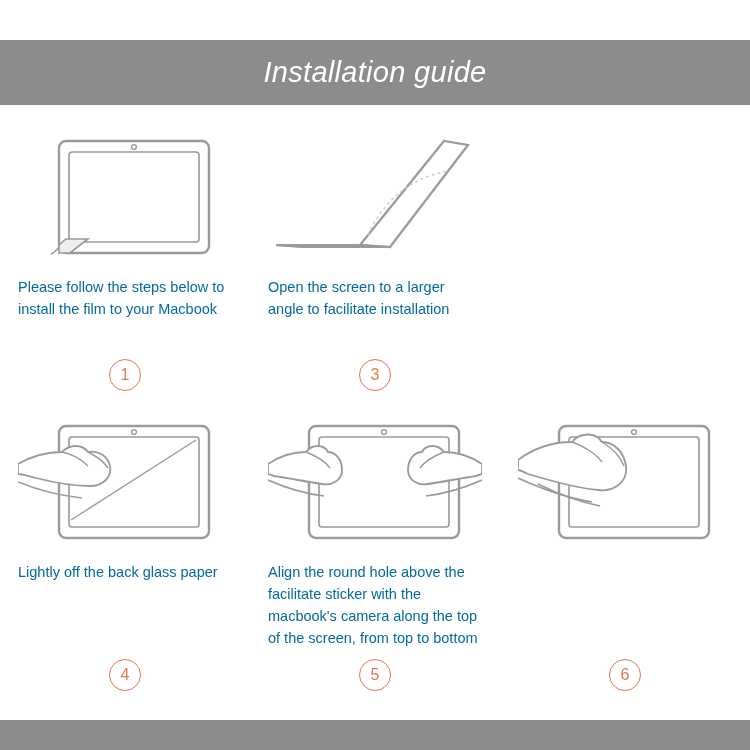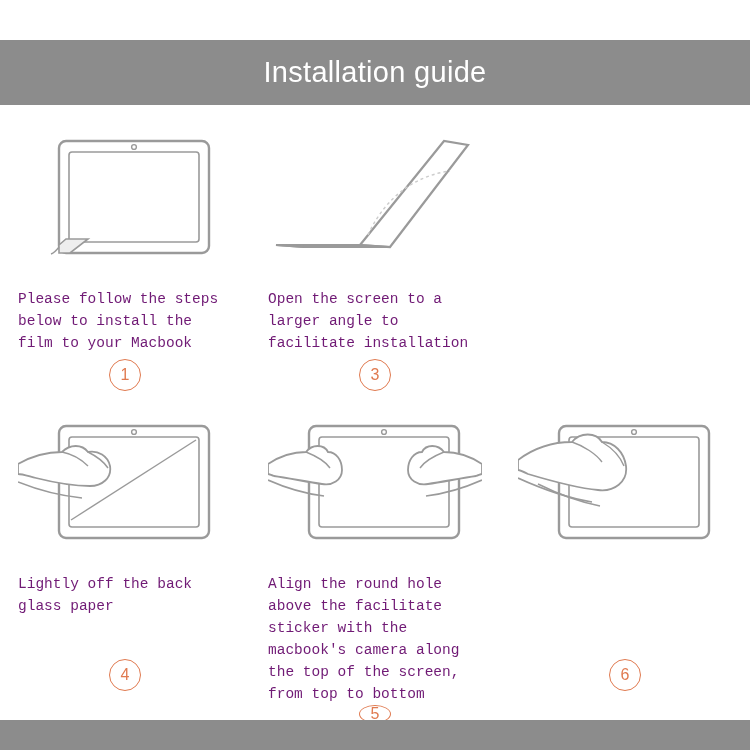--- a/index.html
+++ b/index.html
@@ -29,20 +29,21 @@
     background: #8c8c8c;
     display: flex;
     align-items: center;
     justify-content: center;
   }
   .header-title {
     color: #ffffff;
     font-size: 29px;
     font-weight: normal;
     letter-spacing: 0.3px;
+    font-style: italic;
   }
   .grid {
     position: absolute;
     left: 0;
     top: 120px;
     width: 750px;
     display: flex;
     flex-wrap: wrap;
   }
   .cell {
@@ -59,24 +60,23 @@
     width: 214px;
     height: 125px;
     position: relative;
     margin-top: 15px;
   }
   .art svg { display: block; }
   .caption {
     width: 100%;
     font-size: 14.5px;
     line-height: 22px;
-    color: #701a75;
-    margin-top: 28px;
+    color: #0369a1;
+    margin-top: 16px;
     text-align: left;
-    font-family: Liberation Mono, monospace;
   }
   .step-num {
     margin-top: auto;
     margin-bottom: 14px;
     width: 30px;
     height: 30px;
     border: 1.6px solid #e07a50;
     border-radius: 50%;
     color: #e07a50;
     font-size: 16px;

